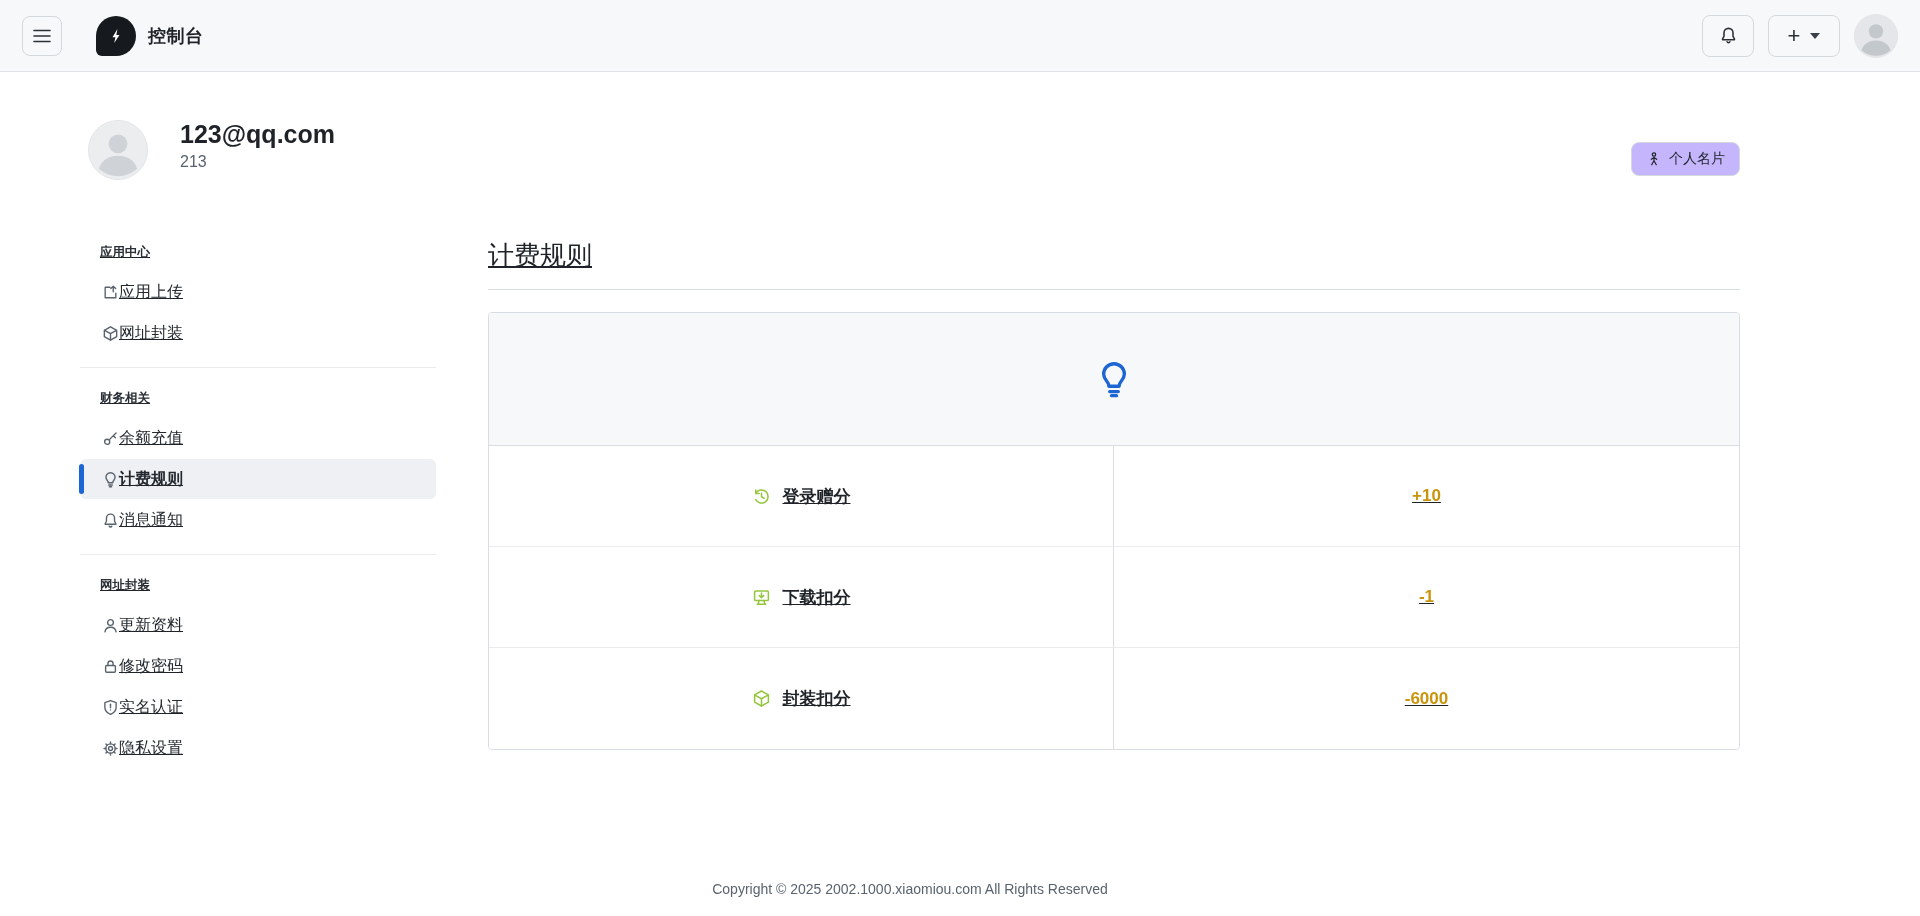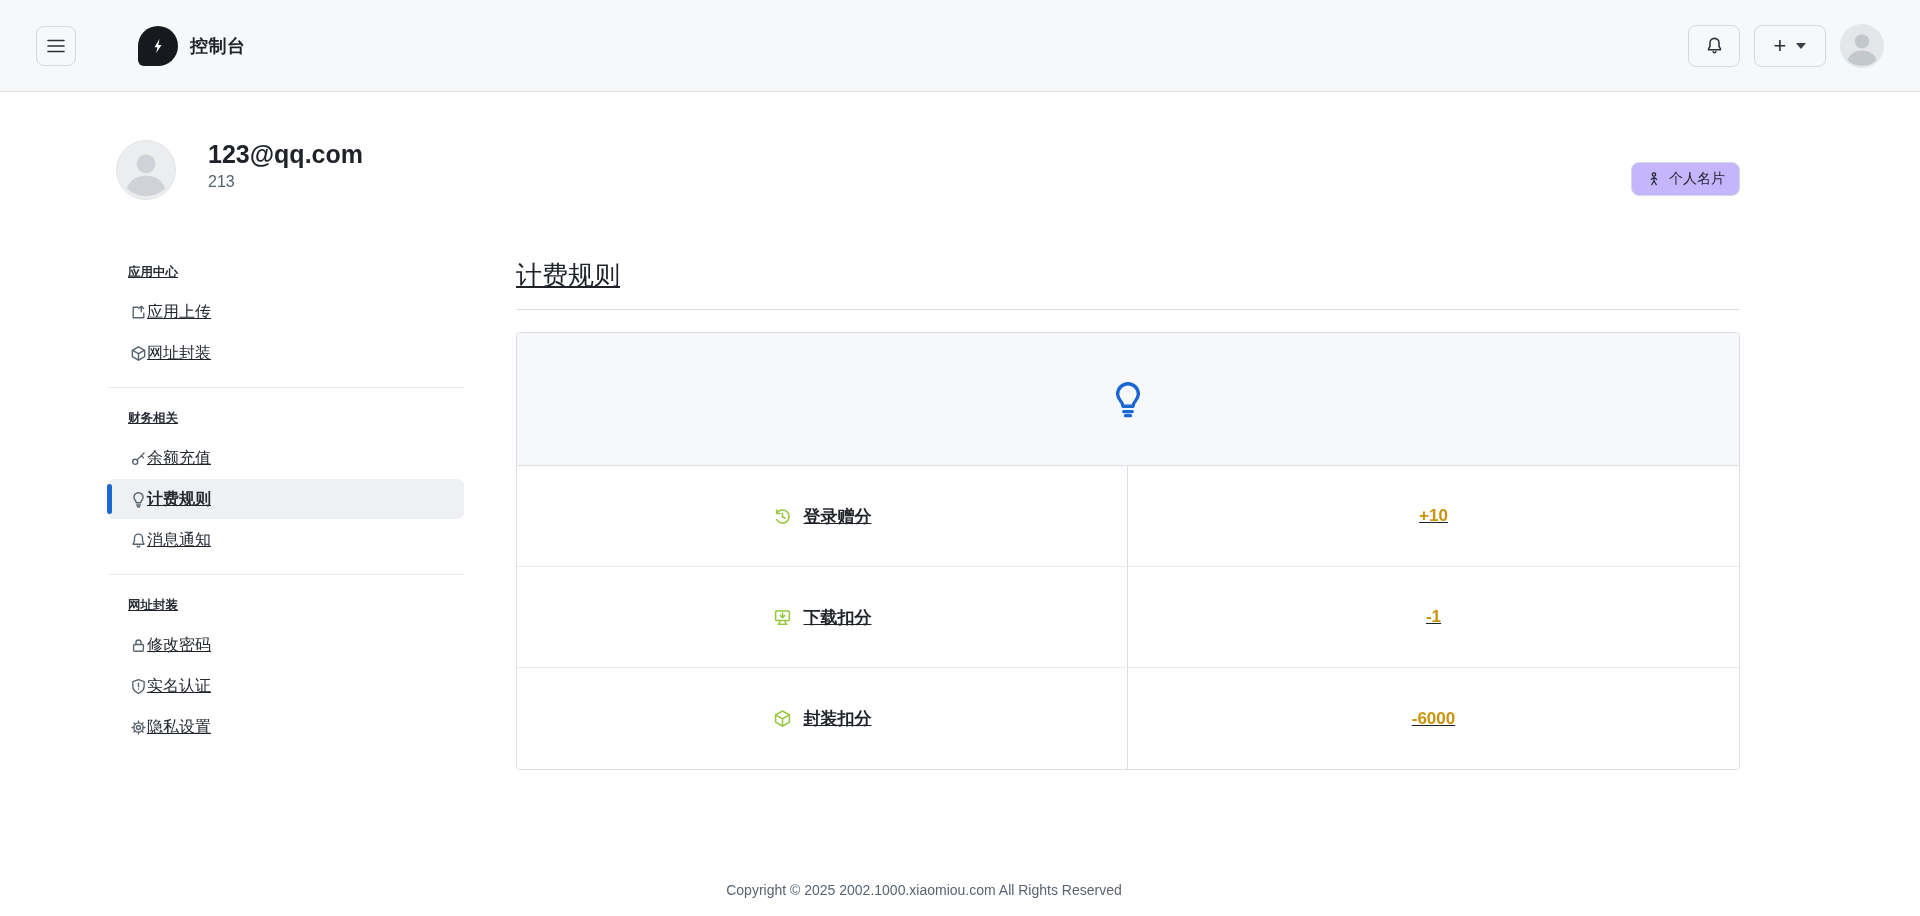--- a/index.html
+++ b/index.html
@@ -8,22 +8,22 @@
     font-family: "Liberation Sans", "DejaVu Sans", sans-serif;
     background:#ffffff; color:#1f2328; overflow:hidden;
   }
   :root {
     --accent-blue:#1b66d2; --icon-green:#96c63e; --value-amber:#c9940c;
     --border:#d8dee4; --border-light:#e9ebee; --gray:#59636e;
   }
 
   
   .navbar {
-    height:92px; background:#f7f8fa; border-bottom:1px solid #dfe3e7;
-    display:flex; align-items:center; padding:0 36px;gap:28px;
+    height:72px; background:#f7f8fa; border-bottom:1px solid #dfe3e7;
+    display:flex; align-items:center; padding:0 22px;
   }
   .icon-btn {
     background:#f7f8fa; border:1px solid #d4d9de; border-radius:8px;
     display:flex; align-items:center; justify-content:center;
     cursor:pointer; color:#2a2f36;
   }
   .hamburger { width:40px; height:40px; }
   .hamburger svg { stroke:#2a2f36; }
   .brand { display:flex; align-items:center; margin-left:34px; }
   .logo {
@@ -32,21 +32,21 @@
     display:flex; align-items:center; justify-content:center;
   }
   .app-title { font-size:18px; font-weight:700; margin-left:12px; letter-spacing:.5px; }
   .nav-right { margin-left:auto; display:flex; align-items:center; gap:14px; }
   .bell-btn { width:52px; height:42px; }
   .add-btn { width:72px; height:42px; gap:10px; font-size:22px; font-weight:400; color:#2a2f36; }
   .caret { width:0; height:0; border-left:5px solid transparent; border-right:5px solid transparent; border-top:6px solid #3a4047; }
   .avatar-sm { width:44px; height:44px; border-radius:50%; overflow:hidden; background:#e4e6e9; cursor:pointer; }
 
   
-  .page { padding:0 180px 0 108px; }
+  .page { padding:0 180px 0 80px; }
   .profile-header { display:flex; align-items:flex-start; margin-top:48px; }
   .avatar-lg { width:60px; height:60px; border-radius:50%; overflow:hidden; background:#ebedef; border:1px solid #e2e4e7; flex:none; margin-left:8px; }
   .profile-info { margin-left:32px; }
   .profile-email { font-size:25px; font-weight:700; line-height:1.15; }
   .profile-username { font-size:16px; color:var(--gray); margin-top:4px; }
   .card-btn {
     margin-left:auto; margin-top:22px; height:34px; padding:0 14px;
     background:#c4b5fd; border:1px solid #d4d9de; border-radius:8px;
     display:flex; align-items:center; gap:7px; font-size:14px; color:#1f2328; cursor:pointer;
   }
@@ -222,20 +222,29 @@
             <path d="M6.8 13.3a1.3 1.3 0 0 0 2.4 0"></path>
           </svg>
         </span>
         <span>消息通知</span>
       </div>
 
       <hr class="side-divider">
 
       <div class="side-section-heading">网址封装</div>
 
+      <div class="side-item">
+        <span class="s-icon">
+          <svg width="17" height="17" viewBox="0 0 16 16" fill="none" stroke="currentColor" stroke-width="1.3" stroke-linecap="round" stroke-linejoin="round">
+            <circle cx="8" cy="5.2" r="2.7"></circle>
+            <path d="M2.8 14c.4-2.8 2.4-4.3 5.2-4.3s4.8 1.5 5.2 4.3"></path>
+          </svg>
+        </span>
+        <span>更新资料</span>
+      </div>
 
       <div class="side-item">
         <span class="s-icon">
           <svg width="17" height="17" viewBox="0 0 16 16" fill="none" stroke="currentColor" stroke-width="1.3" stroke-linecap="round" stroke-linejoin="round">
             <rect x="3.4" y="7" width="9.2" height="6.4" rx="1"></rect>
             <path d="M5.6 7V5.2a2.4 2.4 0 0 1 4.8 0V7"></path>
           </svg>
         </span>
         <span>修改密码</span>
       </div>

